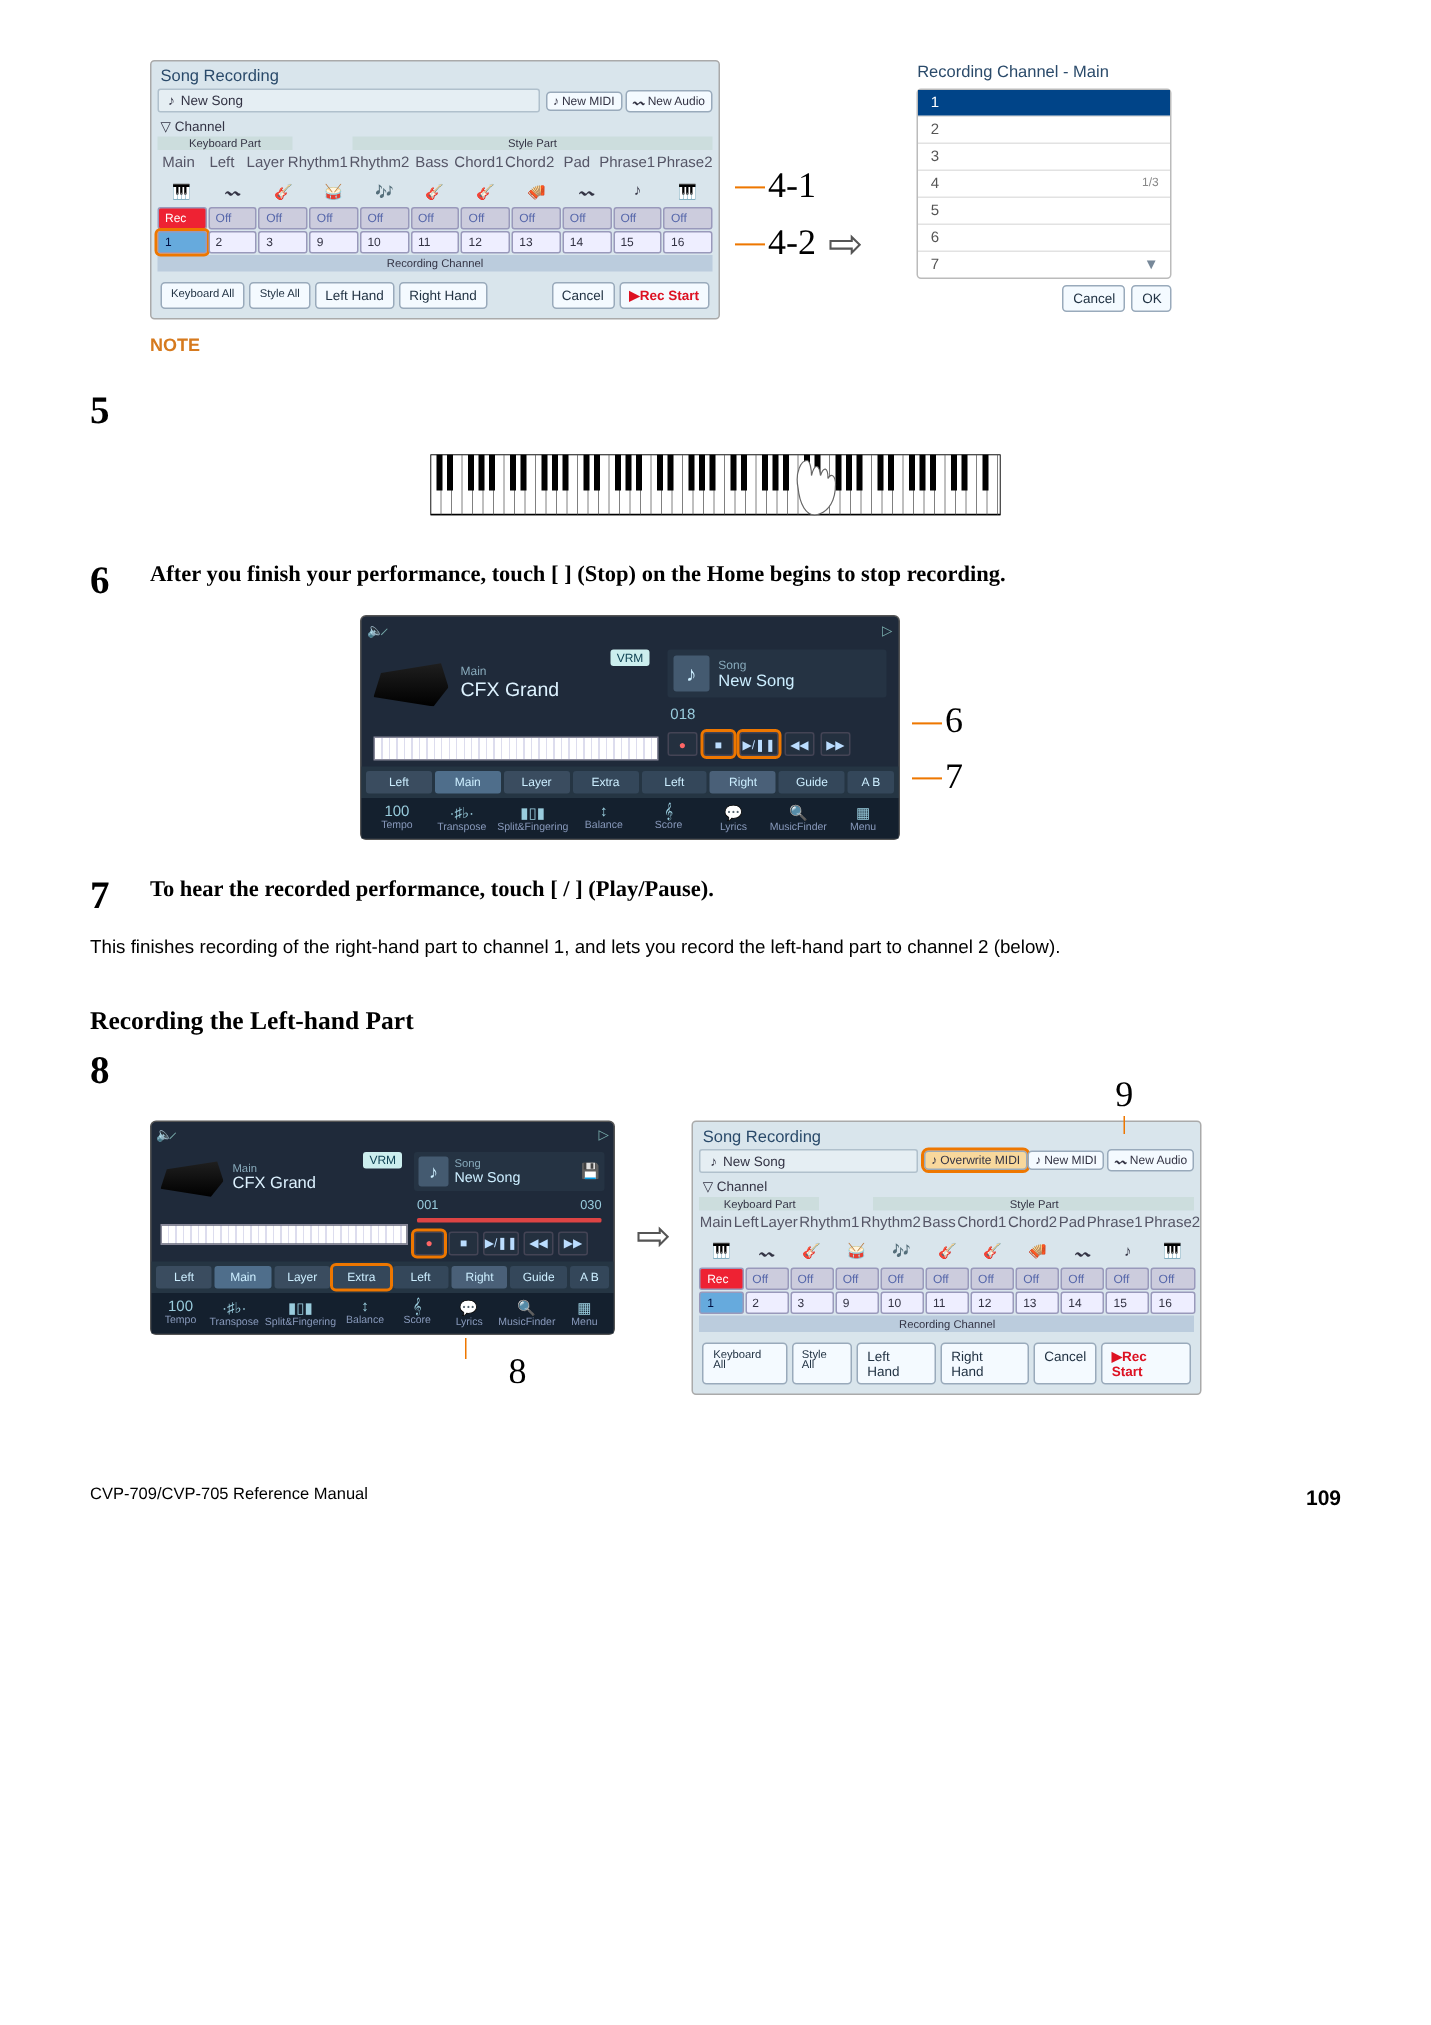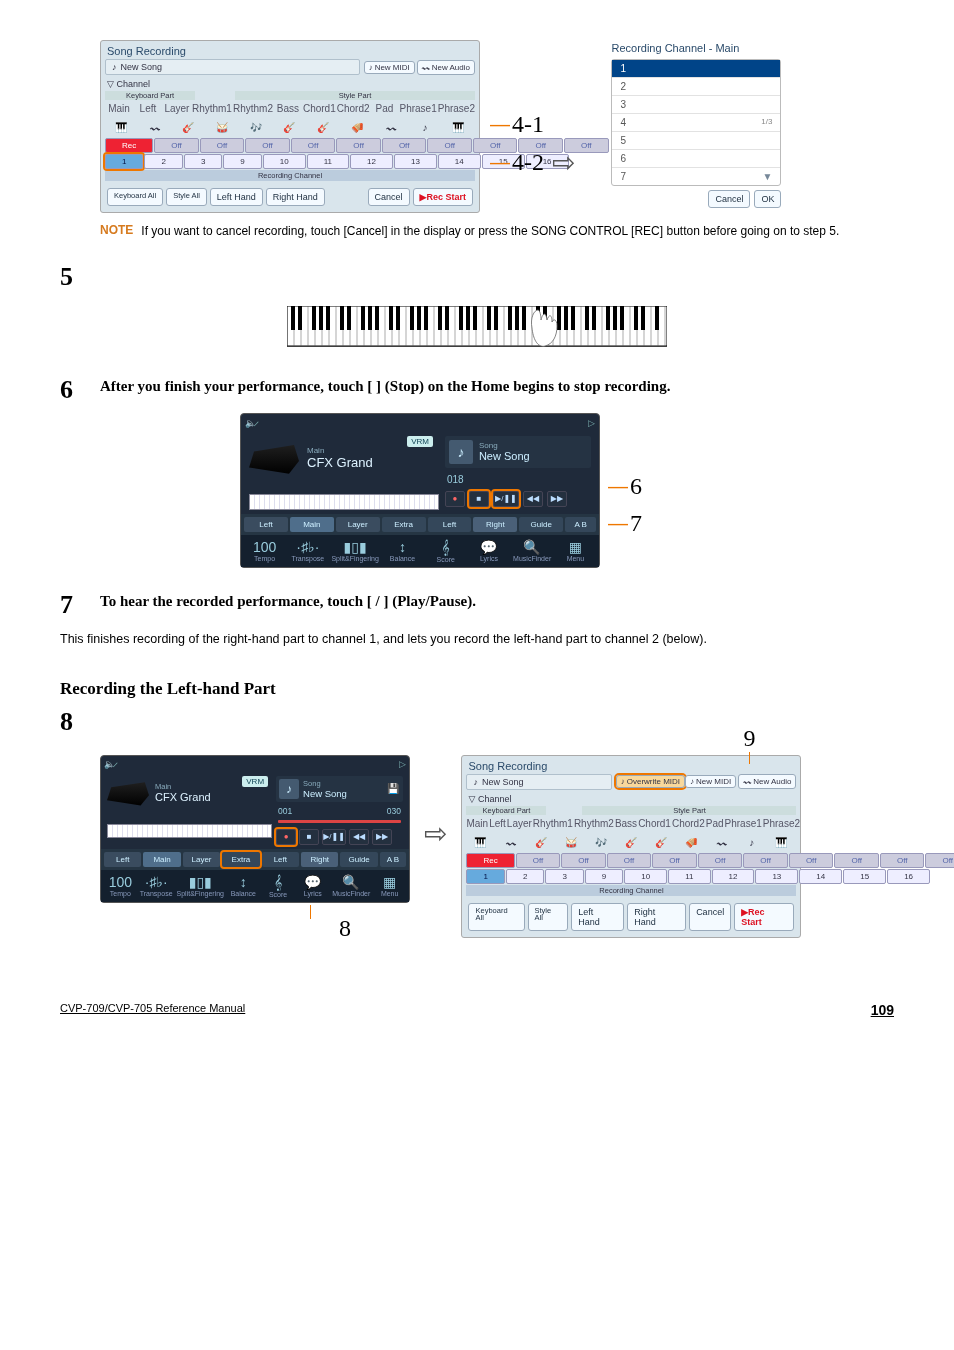--- a/index.html
+++ b/index.html
@@ -54,21 +54,20 @@
     font-family: Georgia, 'Times New Roman', serif;
     font-size: 17px;
     font-weight: bold;
     margin-top: 30px;
   }
   .footer {
     display: flex;
     justify-content: space-between;
     margin-top: 60px;
     font-size: 11px;
-    text-decoration: underline;
   }
   .page-num {
     font-weight: bold;
     font-size: 14px;
   }
 
   
   .ui-box {
     background: #d9e5ec;
     border: 1px solid #aaa;
@@ -98,21 +97,21 @@
     gap:1px;
     padding:0 4px;
     align-items:center;
   }
   .chan-row.head { font-size:7.5px; color:#556; }
   .cell {
     flex:1;
     background:#eef;
     border:1px solid #99b;
     text-align:left;
-    padding:2px 16px;
+    padding:2px 4px;
     border-radius:2px;
     font-size:8px;
   }
   .cell.off { background:#ccd; color:#56a; }
   .cell.rec { background:#e23; color:#fff; }
   .cell.sel { background:#6ad; color:#014; }
   .iconcell {
     flex:1;
     text-align:center;
     padding:3px 0;
@@ -196,21 +195,21 @@
   .tab.on { background:#4f6e8b; }
   .menustrip {
     display:flex;
     gap:4px;
     padding:4px;
     background:#14202e;
     font-size:7px;
     color:#89b;
   }
   .mi { flex:1; text-align:center; }
-  .mi .ic { font-size:14px; display:block; color:#9cd; }
+  .mi .ic { font-size:10px; display:block; color:#9cd; }
   .arrow {
     font-size:28px;
     color:#555;
   }
   .pnoblock {
     width:50px;height:32px;
     background:linear-gradient(#222,#000);
     clip-path: polygon(10% 30%, 90% 10%, 100% 60%, 80% 100%, 0% 80%);
   }
   .kbstrip {
@@ -351,21 +350,20 @@
     </div>
     <div style="display:flex; justify-content:flex-end; gap:4px; margin-top:4px;">
       <div class="smbtn">Cancel</div>
       <div class="smbtn">OK</div>
     </div>
   </div>
 </div>
 
 <div class="note-row">
   <div class="note-label">NOTE</div>
-  <div class="note-text">If you want to cancel recording, touch [Cancel] in the display or press the SONG CONTROL [REC] button before going on to step 5.</div>
 </div>
 
 <div class="step-row">
   <div class="step-num">5</div>
 </div>
 
 <div style="margin:16px auto; width:380px;">
   <svg viewBox="0 0 380 44" width="380" height="44">
     <rect x="0" y="0" width="380" height="40" fill="#fff" stroke="#000"></rect>
     <g stroke="#000">

